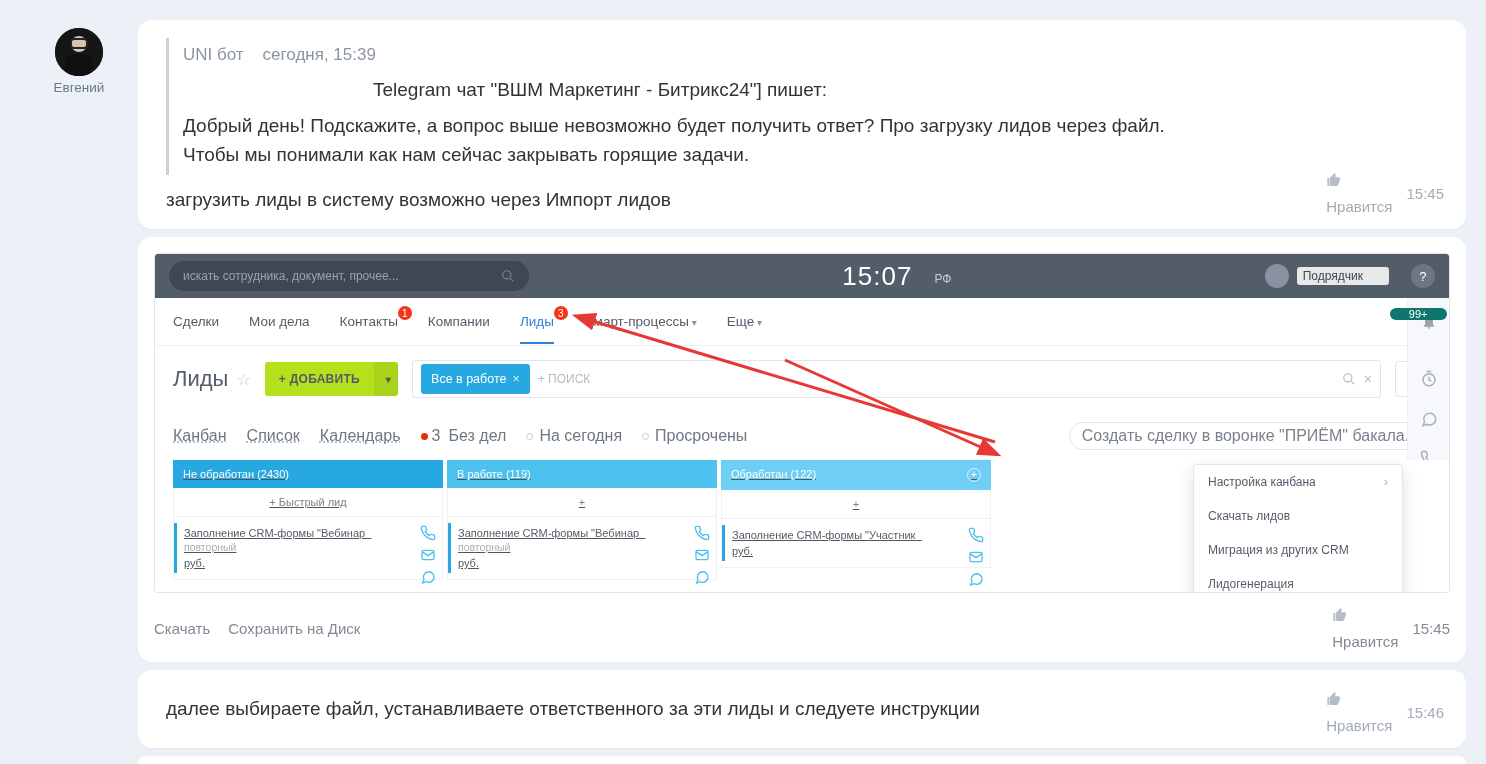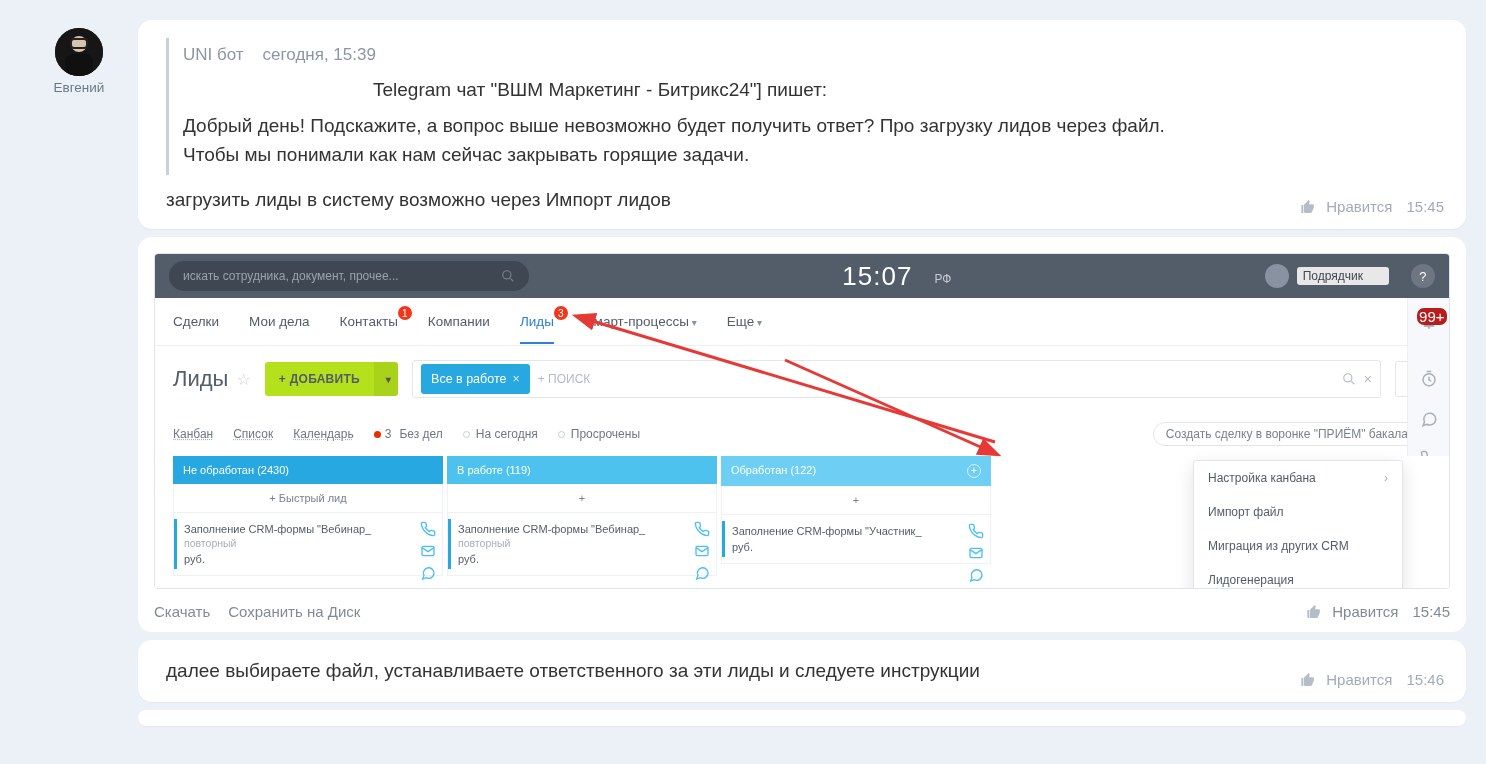--- a/index.html
+++ b/index.html
@@ -37,21 +37,21 @@
   .quote .q-head { color:#8c96a3; font-size:17px; margin-bottom:8px; }
   .quote .q-head .q-author { color:#8c96a3; }
   .quote .q-chat { color:#333; font-size:19px; margin: 2px 0 8px 190px; }
   .quote .q-body { color:#333; font-size:19px; }
 
   .msg-text { font-size: 19px; color: #333; }
   .bubble-footer {
     position:absolute; right: 22px; bottom: 14px; display:flex; align-items:center; gap:14px;
     color:#a2acb6; font-size:15px;
   }
-  .like { display:flex; align-items:flex-end; gap:10px; cursor:pointer; }
+  .like { display:flex; align-items:flex-start; gap:10px; cursor:pointer;flex-direction:column; }
   .thumb-icon { width:16px; height:16px; }
 
   
   .shot-wrap { background:#fff; border-radius:14px; padding: 16px 16px 12px; margin-bottom:8px; position:relative; }
   .shot {
     border: 1px solid #e1e5ea; border-radius: 4px; overflow:hidden;
     font-size:12px; color:#555;
   }
   .shot-topbar {
     background:#535c69; height:44px; display:flex; align-items:center; padding:0 14px; gap:12px;
@@ -77,21 +77,21 @@
   .shot-tab { position:relative; cursor:pointer; }
   .shot-tab.active { color:#2c81d6; }
   .shot-tab.active::after { content:""; position:absolute; left:0; right:0; bottom:-15px; height:2px; background:#2c81d6;}
   .shot-badge {
     position:absolute; top:-8px; right:-14px; background:#f1361a; color:#fff;
     border-radius:8px; font-size:10px; min-width:14px; height:14px; display:flex; align-items:center; justify-content:center; padding:0 3px;
   }
   .shot-more::after { content:" ▾"; font-size:10px; color:#8a929c;}
   .shot-bell-wrap { position:absolute; right:0; top:0; height:48px; width:42px; background:#f6f8fb; border-left:1px solid #eceff3; display:flex; align-items:center; justify-content:center;}
   .shot-bell { color:#9aa3ad; position:relative;}
-  .shot-bell-badge { position:absolute; top:-6px; right:-10px; background:#b91c1c; color:#fff; border-radius:7px; font-size:15px; padding:0 2px;}
+  .shot-bell-badge { position:absolute; top:-6px; right:-10px; background:#0f766e; color:#fff; border-radius:7px; font-size:11px; padding:0 19px;}
   
   .shot-toolbar {
     display:flex; align-items:center; gap:14px; padding:14px 18px; background:#fff;
     position:relative;
   }
   .shot-side-icons { position:absolute; right:0; top:-10px; bottom:-160px; width:42px; background:#f6f8fb; border-left:1px solid #eceff3; display:flex; flex-direction:column; align-items:center; gap:22px; padding-top:34px; color:#a8b0bb;}
   .shot-title { font-size:22px; color:#535c69; font-weight:300; display:flex; align-items:center; gap:8px;}
   .shot-star { color:#caced5; font-size:16px;}
   .btn-add {
     background:#b4e11c; color:#535c69; font-weight:600; font-size:12px; letter-spacing:.3px;
@@ -104,29 +104,29 @@
     background:#27a8e0; color:#fff; font-size:12.5px; padding:8px 10px; border-radius:3px;
     display:flex; align-items:center; gap:6px;
   }
   .btn-filter .x { opacity:.8;}
   .shot-filter-row { flex:1; background:#fff; border:1px solid #e2e6eb; border-radius:3px; display:flex; align-items:center; padding:4px 8px; gap:8px; height:38px;}
   .shot-filter-placeholder { color:#b4bbc4; font-size:12px; }
   .shot-filter-right { margin-left:auto; display:flex; align-items:center; gap:8px; color:#b4bbc4;}
   .sq-btn { width:36px; height:36px; border:1px solid #e2e6eb; border-radius:3px; display:flex; align-items:center; justify-content:center; color:#7a828d;}
 
   .shot-views {
-    display:flex; align-items:center; gap:20px; padding:10px 18px; font-size:12px; color:#6e7884; background:#fff;
+    display:flex; align-items:center; gap:20px; padding:10px 18px; font-size:16px; color:#6e7884; background:#fff;
   }
   .shot-views .u { text-decoration: underline dotted #aab1bb; cursor:pointer; }
   .pill { display:flex; align-items:center; gap:6px; }
   .pill .dot   { width:7px; height:7px; border-radius:50%; background:#e62e04; display:inline-block;}
   .pill .dotg  { width:7px; height:7px; border-radius:50%; border:1px solid #c5cbd3; display:inline-block;}
   .shot-views .create-deal { margin-left:auto; border:1px solid #e2e6eb; border-radius:14px; padding:4px 12px; color:#7a828d;}
 
-  .kanban { display:flex; gap:4px; padding:0 18px 12px; background:#fff; position:relative;}
+  .kanban { display:flex; gap:4px; padding:0 18px 12px; background:#fff; position:relative;text-decoration:underline;}
   .kcol { flex:0 0 270px; }
   .kcol-head { color:#fff; font-size:11px; padding:8px 10px; display:flex; justify-content:space-between;}
   .kcol-head.a { background:#27a8e0;}
   .kcol-head.b { background:#4ec2ef;}
   .kcol-head.c { background:#6ecef3;}
   .kcol-head .plus-circ { width:14px; height:14px; border:1px solid rgba(255,255,255,.7); border-radius:50%; display:inline-flex; align-items:center; justify-content:center; font-size:10px; line-height:1;}
   .kcol-quick { text-align:center; font-size:11px; color:#7a828d; padding:8px; border:1px solid #eef1f5; border-top:none;}
   .kcard { border:1px solid #eef1f5; border-top:none; padding:10px 8px 10px 10px; position:relative; font-size:11px; color:#535c69; }
   .kcard::before { content:""; position:absolute; left:0; top:6px; bottom:6px; width:3px; background:#27a8e0; }
   .kcard .c-title { margin-bottom:2px;}
@@ -144,21 +144,21 @@
   .dropdown .dd-item .chev { color:#aab1bb; font-size:12px;}
   
   
   .arrow { position:absolute; pointer-events:none; z-index:6; }
   .arrow svg { overflow:visible; }
 
   .shot-actions { display:flex; align-items:center; gap:18px; margin-top:14px; color:#828b95; font-size:15px;}
   .shot-actions .lnk { cursor:pointer; }
   .shot-actions .right { margin-left:auto; display:flex; align-items:center; gap:14px;}
 
-  .bubble.sm { padding:20px 28px;}
+  .bubble.sm { padding:28px 28px;}
   .bubble.sm .msg-text { font-size:19px; }
 
   svg { display:block; }
 </style>
 </head>
 <body>
 
 <div class="content">
 
   <div class="entry">
@@ -377,21 +377,21 @@
                 </div>
               </div>
             </div>
 
             <div class="dropdown">
               <div class="dd-item">
                   <span>Настройка канбана</span>
                   <span class="chev">›</span>
                 </div>
               <div class="dd-item">
-                  <span>Импорт файл</span>
+                  <span>Скачать лидов</span>
                 </div>
               <div class="dd-item">
                   <span>Миграция из других CRM</span>
                 </div>
               <div class="dd-item">
                   <span>Лидогенерация</span>
                 </div>
 
             </div>
           </div>

